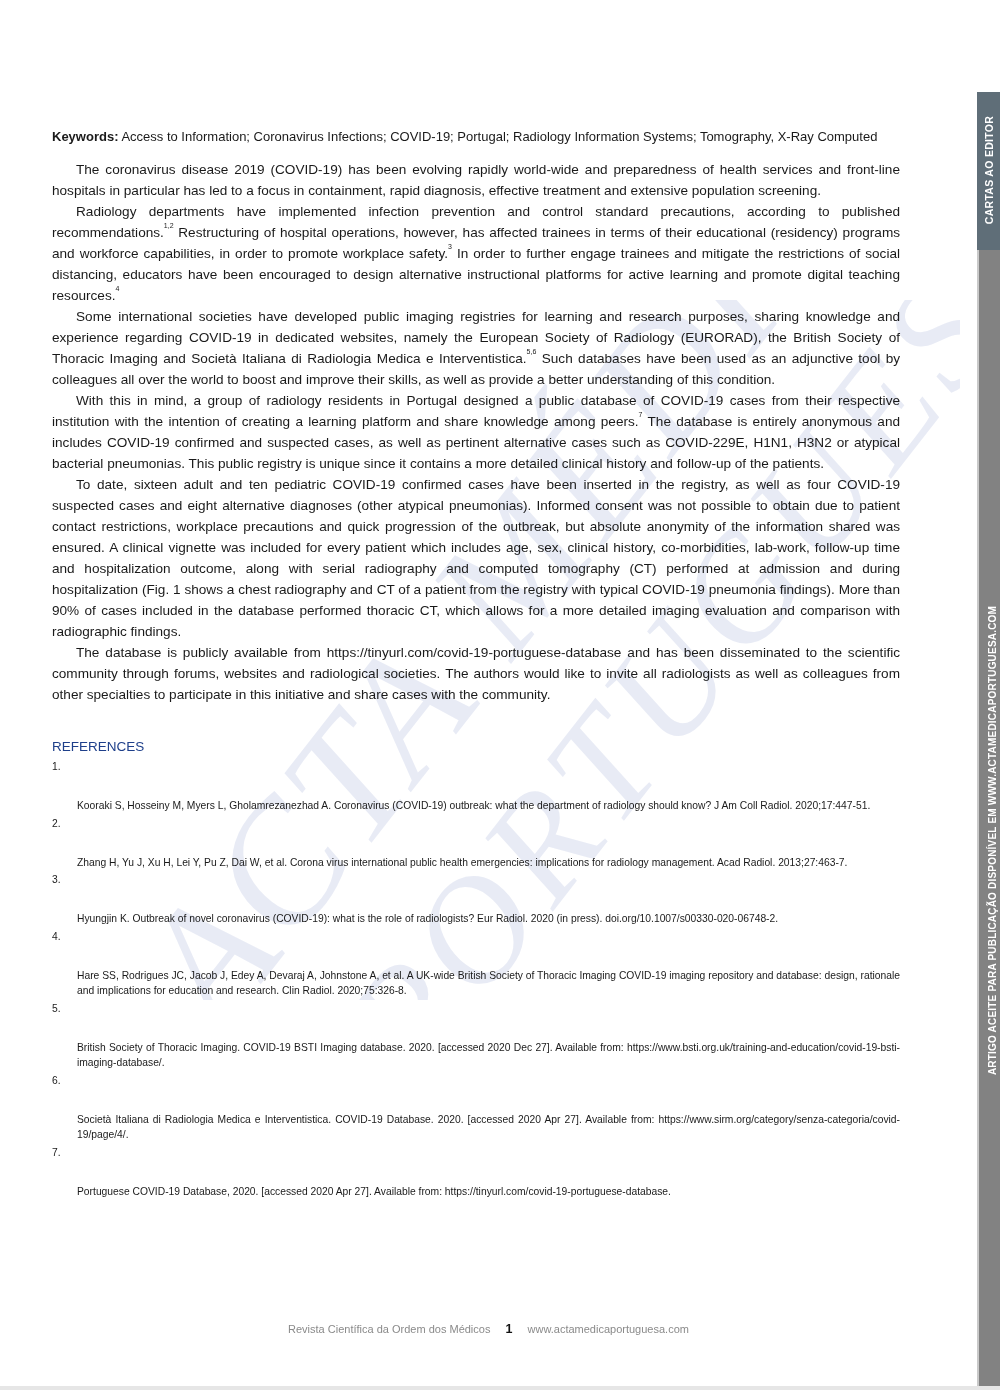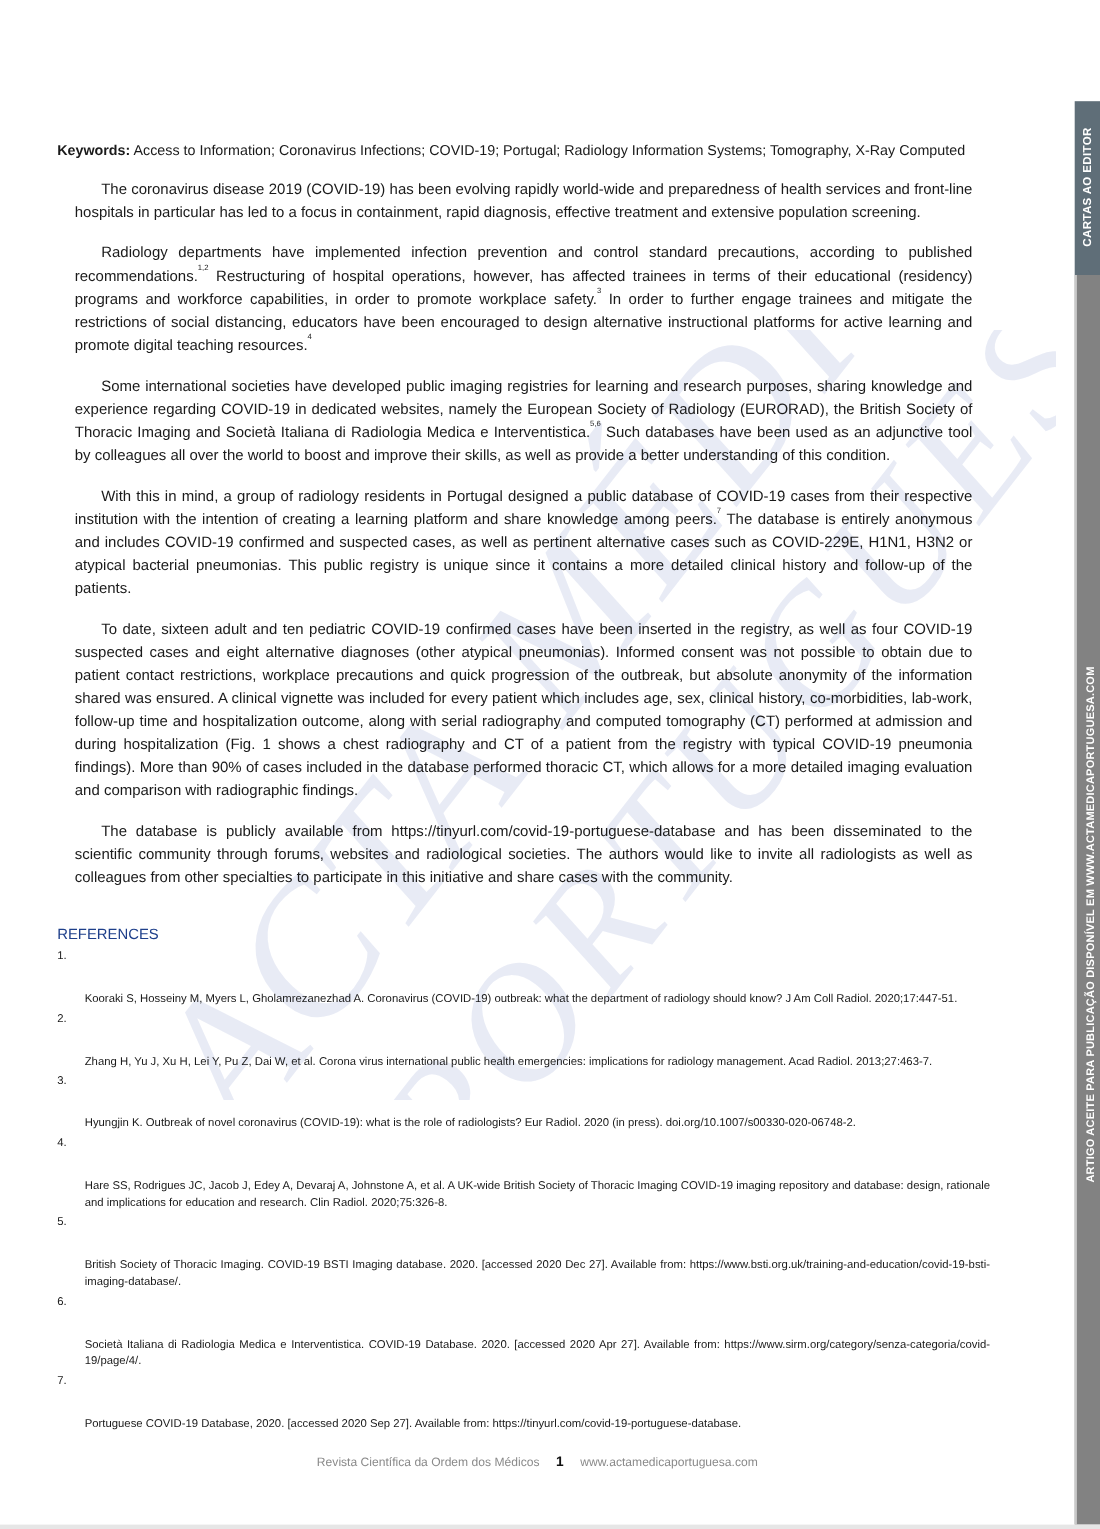--- a/index.html
+++ b/index.html
@@ -40,21 +40,21 @@
 
   .content { position:absolute; left:52px; top:88px; width:848px; }
   .title {
     color:#1e3f8a; font-weight:bold; font-size:14px; line-height:21px;
     margin:0; letter-spacing:0.1px;
   }
   .title-pt { margin-top:22px; }
   .keywords { margin-top:40px; font-size:13px; line-height:17px; text-align:justify; }
   .keywords b { font-weight:bold; }
   .body-text { margin-top:14px; font-size:13.6px; line-height:21px; text-align:justify; }
-  .body-text p { margin:16px; text-indent:24px; }
+  .body-text p { margin:0; text-indent:24px; }
   sup { font-size:7px; vertical-align:top; line-height:10px; position:relative; top:-1px; }
   .refs-head {
     margin-top:34px; color:#1e3f8a; font-weight:normal; font-size:13.5px; line-height:16px;
   }
   .refs { margin:4px 0 0 0; padding:0; list-style:none; font-size:10.3px; line-height:15.5px; }
   .refs li { display:flex; margin-bottom:2px; text-align:justify; }
   .refs .num { width:25px; flex:none; }
   .refs .txt { flex:1;margin-top:39px; }
   .footer {
     position:absolute; left:0; width:977px; top:1322px; text-align:center;
@@ -116,21 +116,21 @@
     <li>
         <span class="num">5.</span>
         <span class="txt">British Society of Thoracic Imaging. COVID-19 BSTI Imaging database. 2020. [accessed 2020 Dec 27]. Available from: https://www.bsti.org.uk/training-and-education/covid-19-bsti-imaging-database/.</span>
       </li>
     <li>
         <span class="num">6.</span>
         <span class="txt">Società Italiana di Radiologia Medica e Interventistica. COVID-19 Database. 2020. [accessed 2020 Apr 27]. Available from: https://www.sirm.org/category/senza-categoria/covid-19/page/4/.</span>
       </li>
     <li>
         <span class="num">7.</span>
-        <span class="txt">Portuguese COVID-19 Database, 2020. [accessed 2020 Sep 27]. Available from: https://tinyurl.com/covid-19-portuguese-database.</span>
+        <span class="txt">Portuguese COVID-19 Database, 2020. [accessed 2020 Apr 27]. Available from: https://tinyurl.com/covid-19-portuguese-database.</span>
       </li>
   </ol>
 </div>
 
 <div class="footer">
   <span>Revista Científica da Ordem dos Médicos</span>
   <span class="page">1</span>
   <span>www.actamedicaportuguesa.com</span>
 </div>
 

